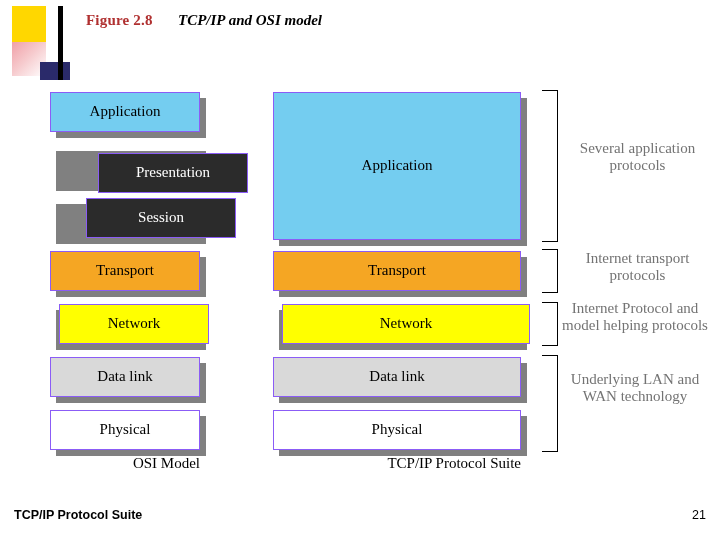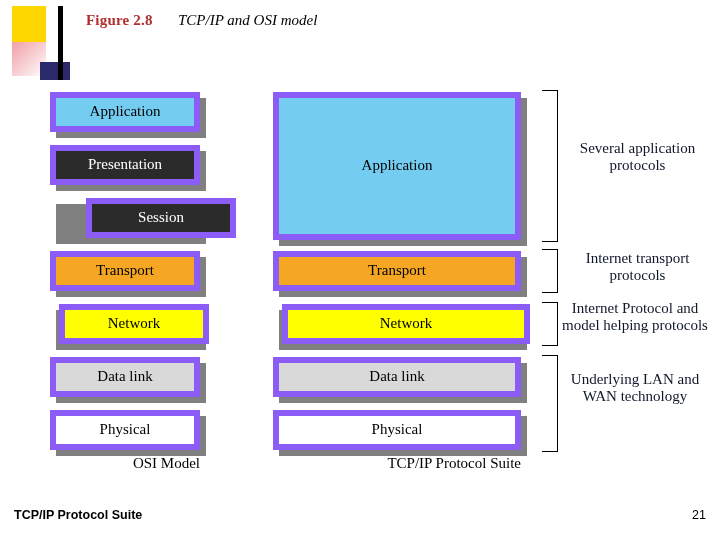--- a/index.html
+++ b/index.html
@@ -48,31 +48,31 @@
     font-family: "Liberation Serif", serif;
     font-weight: bold;
     font-size: 15px;
     color: #b03030;
     letter-spacing: .2px;
   }
   .fig-title {
     position: absolute;
     left: 178px; top: 12px;
     font-family: "Liberation Serif", serif;
-    font-weight: normal;
+    font-weight: bold;
     font-style: italic;
     font-size: 15px;
     color: #000000;
   }
 
   
   .layer {
     position: absolute;
     box-sizing: border-box;
-    border: 6px solid #8b5cf6;
+    border: 1px solid #8b5cf6;
     font-size: 15px;
     color: #000000;
     display: flex;
     align-items: center;
     justify-content: center;
     text-align: center;
     line-height: 1.05;
   }
   .shadow {
     position: absolute;
@@ -98,21 +98,21 @@
     position: absolute;
     font-size: 15px;
     color: #000000;
     text-align: right;
   }
 
   
   .annot {
     position: absolute;
     font-size: 15px;
-    color: #0f172a;
+    color: #737373;
     text-align: center;
     line-height: 1.12;
   }
 
   
   .bracket {
     position: absolute;
     box-sizing: border-box;
     border: 1.5px solid #000000;
     border-left: none;
@@ -145,21 +145,21 @@
 <div class="corner-bar"></div>
 
 <div class="fig-label">Figure 2.8</div>
 <div class="fig-title">TCP/IP and OSI model</div>
 
 <div class="osi-col">
   <div class="shadow" style="left:56px; top:98px; width:150px; height:40px;"></div>
   <div class="layer fill-blue" style="top:92px;">Application</div>
 
   <div class="shadow" style="left:56px; top:151px; width:150px; height:40px;"></div>
-  <div class="layer fill-dark" style="top:145px;">Presentation</div>
+  <div class="layer fill-dark" style="top:153px;margin-left:48px;">Presentation</div>
 
   <div class="shadow" style="left:56px; top:204px; width:150px; height:40px;"></div>
   <div class="layer fill-dark" style="top:198px;margin-left:36px;">Session</div>
 
   <div class="shadow" style="left:56px; top:257px; width:150px; height:40px;"></div>
   <div class="layer fill-orange" style="top:251px;">Transport</div>
 
   <div class="shadow" style="left:56px; top:310px; width:150px; height:40px;"></div>
   <div class="layer fill-yellow" style="top:304px;">Network</div>
 

